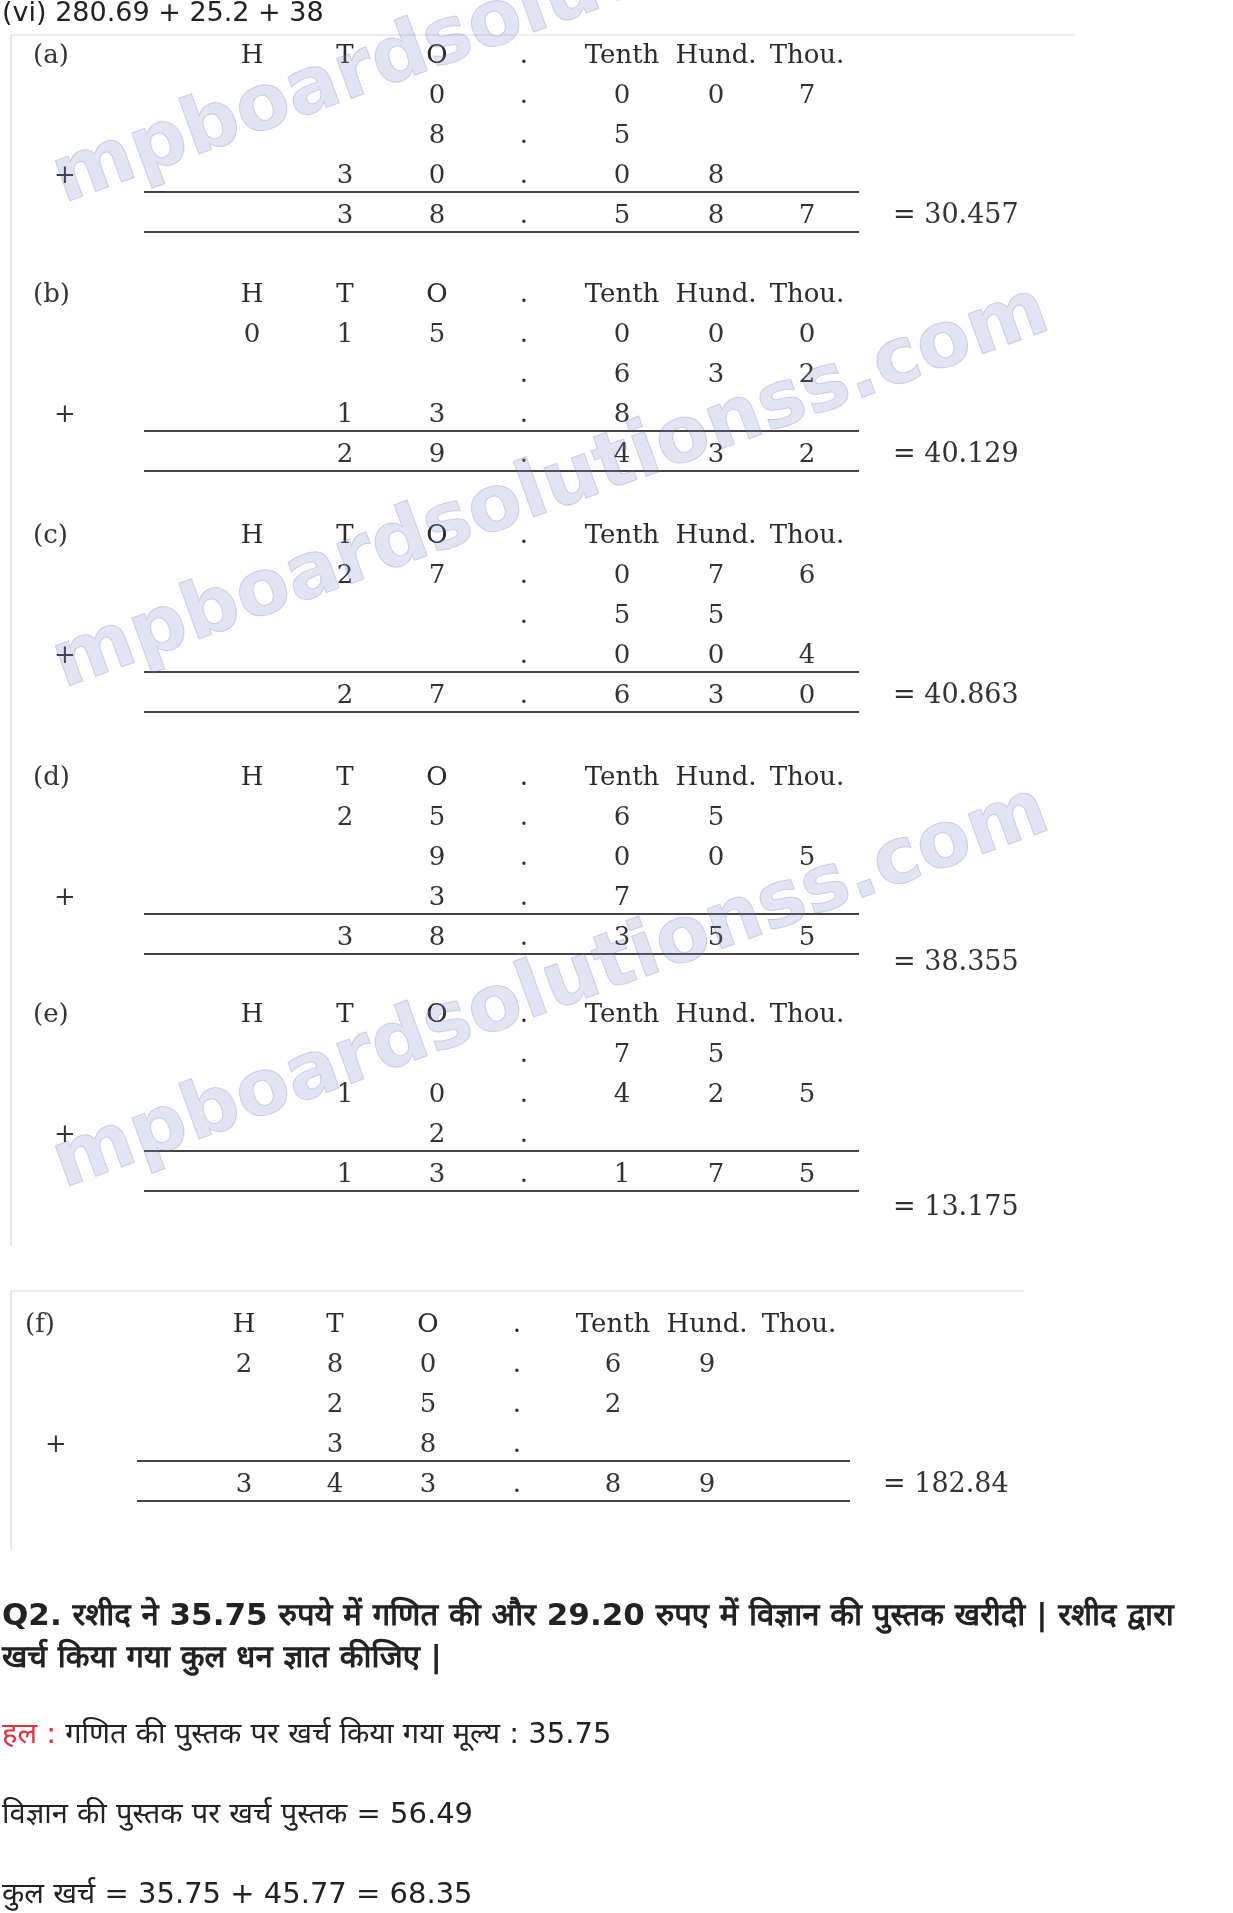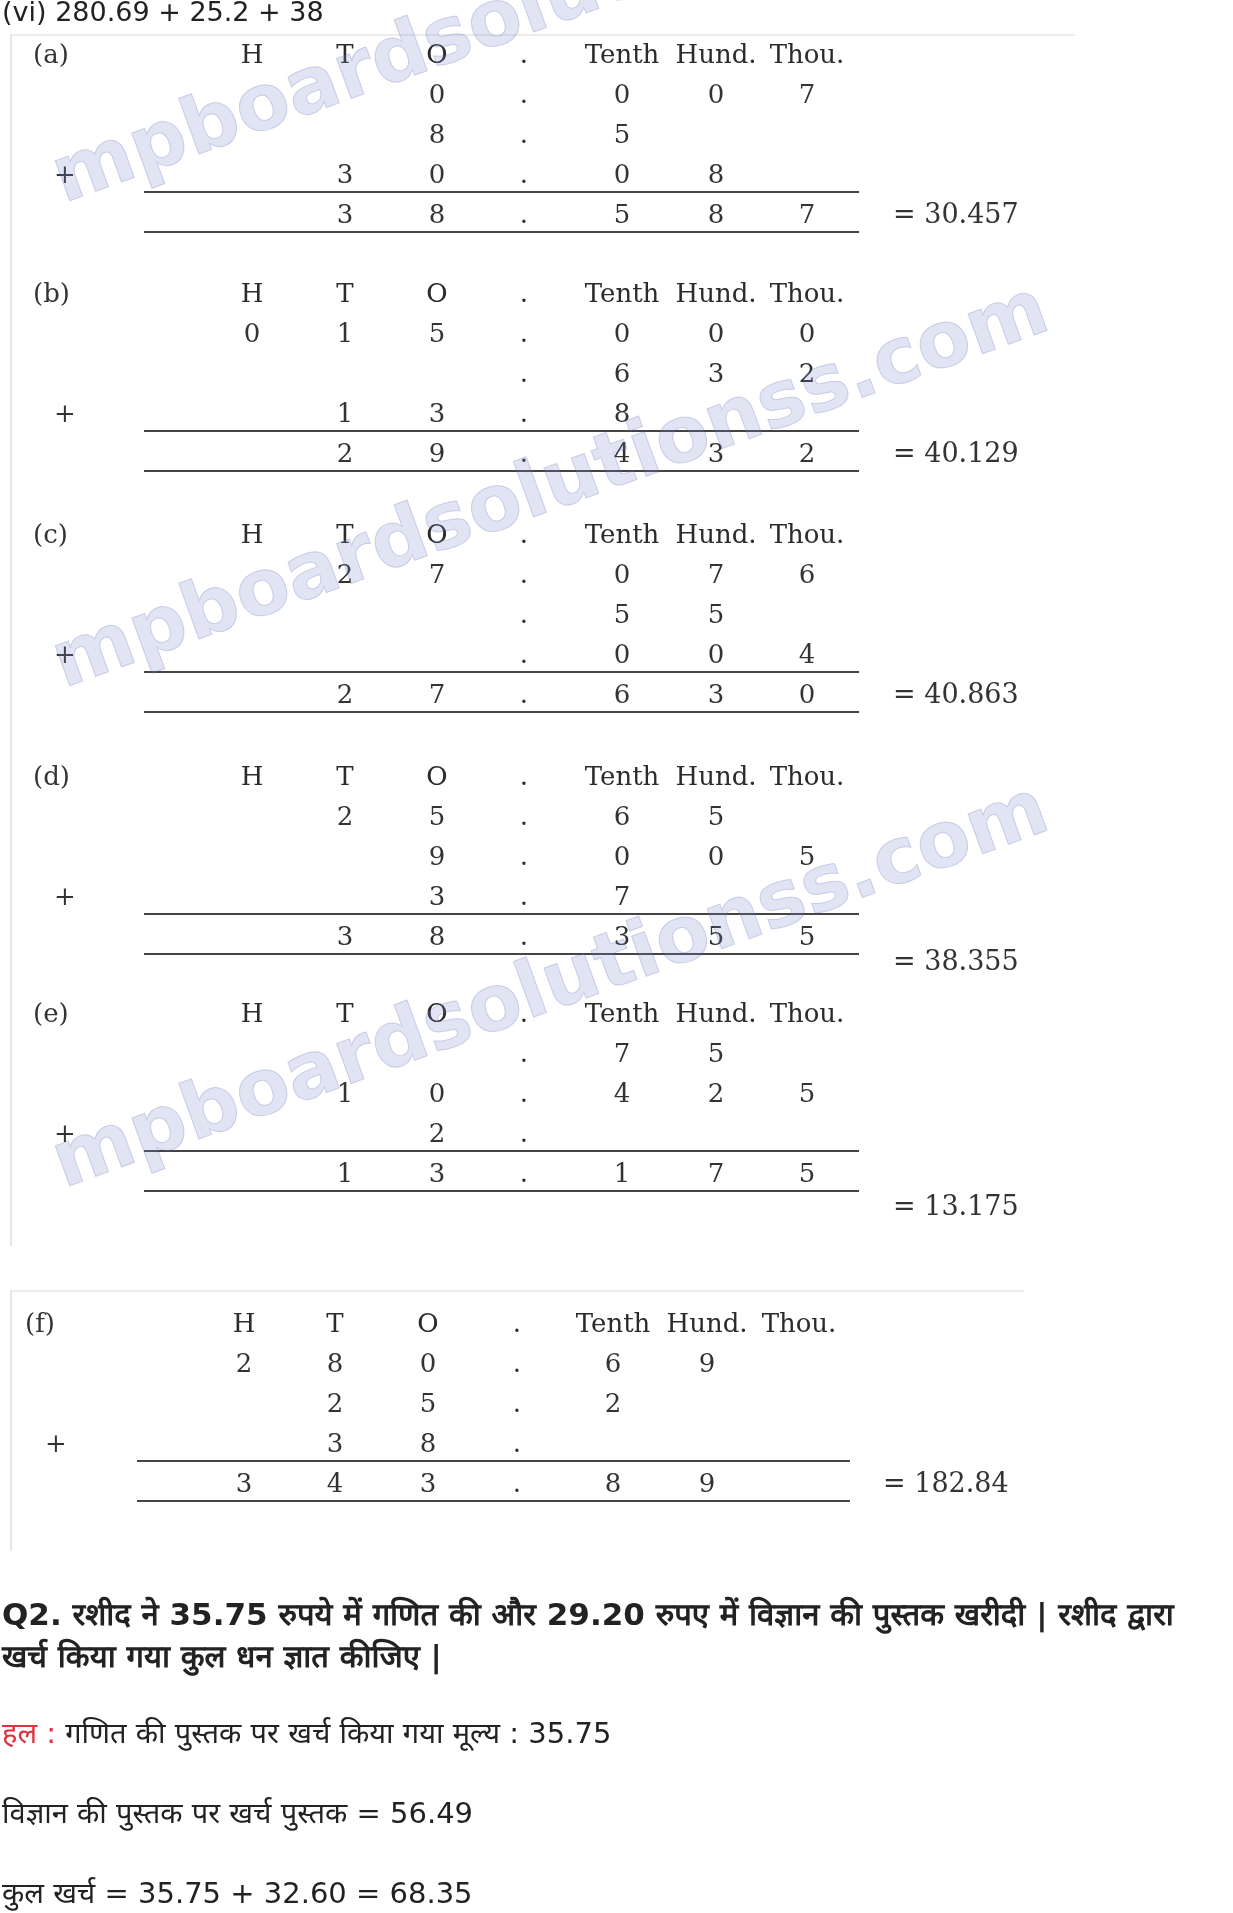--- a/index.html
+++ b/index.html
@@ -297,13 +297,13 @@
 <div class="watermark" style="left:70px; top:615px;">mpboardsolutionss.com</div>
 <div class="watermark" style="left:70px; top:1115px;">mpboardsolutionss.com</div>
 
 <div class="abs q2" style="top:1594px;">Q2. रशीद ने 35.75 रुपये में गणित की और 29.20 रुपए में विज्ञान की पुस्तक खरीदी | रशीद द्वारा</div>
 <div class="abs q2" style="top:1636px;">खर्च किया गया कुल धन ज्ञात कीजिए |</div>
 
 <div class="abs sol" style="top:1714px;">
   <span class="red">हल :</span><span> गणित की पुस्तक पर खर्च किया गया मूल्य : 35.75</span>
 </div>
 <div class="abs sol" style="top:1794px;">विज्ञान की पुस्तक पर खर्च पुस्तक = 56.49</div>
-<div class="abs sol" style="top:1874px;">कुल खर्च = 35.75 + 32.60 = 68.35</div>
+<div class="abs sol" style="top:1874px;">कुल खर्च = 35.75 + 45.77 = 68.35</div>
 
 </body></html>

